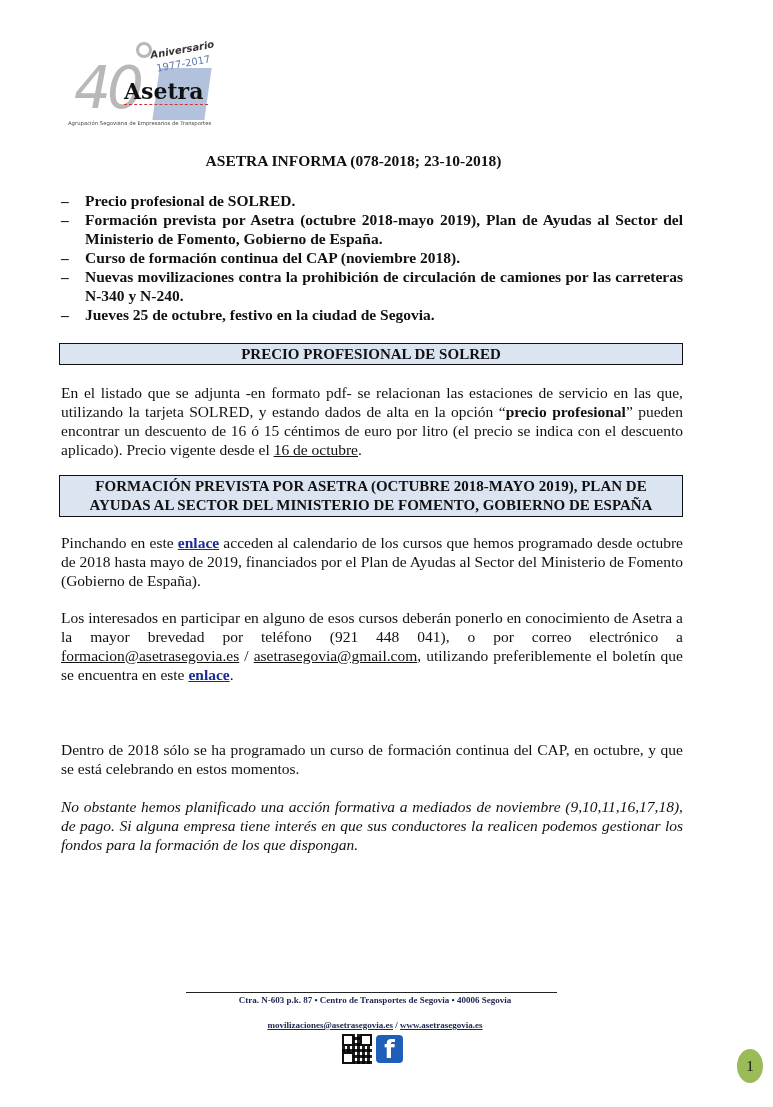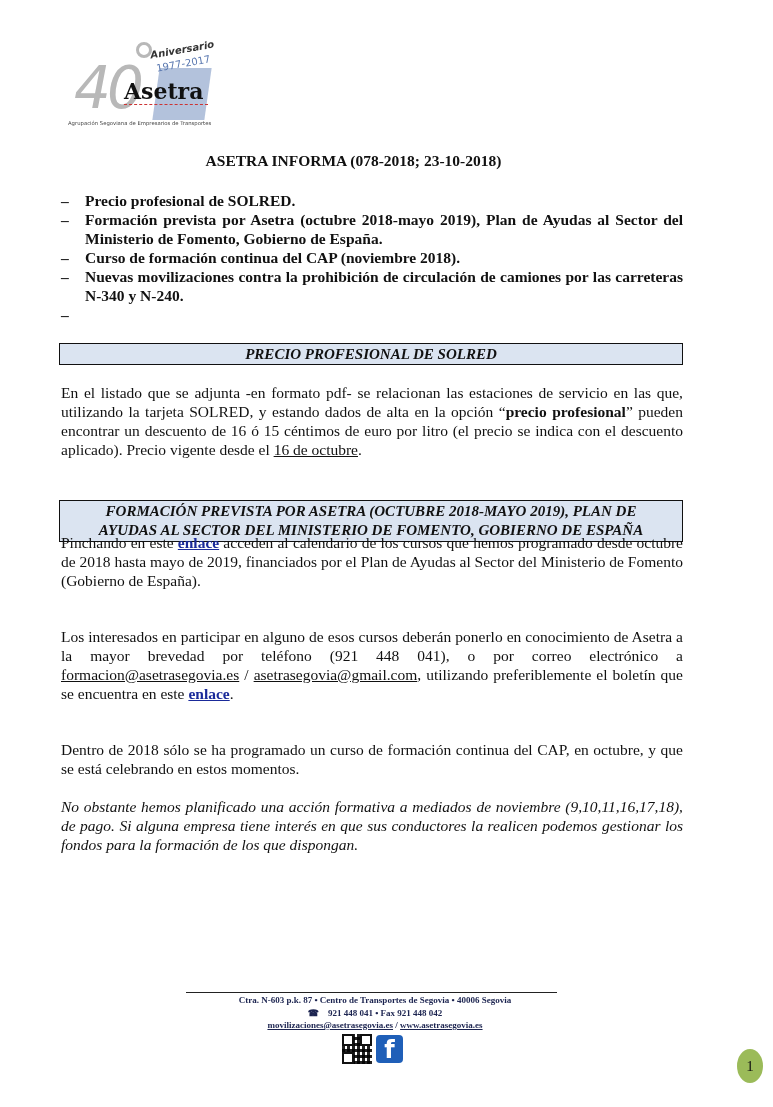--- a/index.html
+++ b/index.html
@@ -29,21 +29,21 @@
            font-family:"Liberation Serif", serif; font-weight:bold; font-size:15.5px; }
 
   .bullets { position:absolute; left:61px; top:191px; width:622px; margin:0; padding:0; list-style:none;
              font-family:"Liberation Serif", serif; font-weight:bold; font-size:15.5px; line-height:19px; }
   .bullets li { position:relative; padding-left:24px; text-align:justify; margin-bottom:0; }
   .bullets li .dashmark { position:absolute; left:0; top:0; }
 
   .section-head { position:absolute; left:59px; width:624px; background:#dbe4f1;
                   border:1.5px solid #111; text-align:center;
                   font-family:"Liberation Serif", serif; font-weight:bold; font-size:15px; line-height:20px;
-                  box-sizing:border-box;font-style:italic; }
+                  box-sizing:border-box; }
 
   .para { position:absolute; left:61px; width:622px; margin:0;
           font-family:"Liberation Serif", serif; font-size:15.5px; line-height:19px; text-align:justify; }
   .u { text-decoration:underline; }
   .link { color:#1a2a9a; text-decoration:underline; font-weight:bold; }
 
   .footer-rule { position:absolute; left:186px; top:992px; width:371px; border-top:1px solid #222; }
   .footer { position:absolute; left:0; width:750px; text-align:center;
             font-family:"Liberation Serif", serif; font-size:9px; font-weight:bold; color:#1c2450; }
   .footer a { color:#1c2450; text-decoration:underline; }
@@ -78,47 +78,44 @@
     <span class="sub">Agrupación Segoviana de Empresarios de Transportes</span>
   </div>
 
   <div class="title">ASETRA INFORMA (078-2018;  23-10-2018)</div>
 
   <ul class="bullets">
     <li><span class="dashmark">–</span><span>Precio profesional de SOLRED.</span></li>
     <li><span class="dashmark">–</span><span>Formación prevista por Asetra (octubre 2018-mayo 2019), Plan de Ayudas al Sector del Ministerio de Fomento, Gobierno de España.</span></li>
     <li><span class="dashmark">–</span><span>Curso de formación continua del CAP (noviembre 2018).</span></li>
     <li><span class="dashmark">–</span><span>Nuevas movilizaciones contra la prohibición de circulación de camiones por las carreteras N-340 y N-240.</span></li>
-    <li><span class="dashmark">–</span></li>
+    <li><span class="dashmark">–</span><span>Jueves 25 de octubre, festivo en la ciudad de Segovia.</span></li>
   </ul>
 
   <div class="section-head" style="top:343px;">PRECIO PROFESIONAL DE SOLRED</div>
   <p class="para" style="top:383px;">
     <span>En el listado que se adjunta -en formato pdf- se relacionan las estaciones de servicio en las que, utilizando la tarjeta SOLRED, y estando dados de alta en la opción “</span><b>precio profesional</b><span>” pueden encontrar un descuento de 16 ó 15 céntimos de euro por litro (el precio se indica con el descuento aplicado). Precio vigente desde el </span><span class="u">16 de octubre</span><span>.</span>
   </p>
 
-  <div class="section-head" style="top:500px; line-height:19px; padding:1px 0;">
+  <div class="section-head" style="top:475px; line-height:19px; padding:1px 0;">
     <div>FORMACIÓN PREVISTA POR ASETRA (OCTUBRE 2018-MAYO 2019), PLAN DE</div>
     <div>AYUDAS AL SECTOR DEL MINISTERIO DE FOMENTO, GOBIERNO DE ESPAÑA</div>
   </div>
   <p class="para" style="top:533px;">
     <span>Pinchando en este </span><a class="link" href="#">enlace</a><span> acceden al calendario de los cursos que hemos programado desde octubre de 2018 hasta mayo de 2019, financiados por el Plan de Ayudas al Sector del Ministerio de Fomento (Gobierno de España).</span>
   </p>
-  <p class="para" style="top:608px;margin-top:19px;">
+  <p class="para" style="top:608px;">
     <span>Los interesados en participar en alguno de esos cursos deberán ponerlo en conocimiento de Asetra a la mayor brevedad por teléfono (921 448 041), o por correo electrónico a </span><a class="u" style="color:#111;" href="#">formacion@asetrasegovia.es</a><span> / </span><a class="u" style="color:#111;" href="#">asetrasegovia@gmail.com</a><span>, utilizando preferiblemente el boletín que se encuentra en este </span><a class="link" href="#">enlace</a><span>.</span>
   </p>
 
   <p class="para" style="top:740px;">Dentro de 2018 sólo se ha programado un curso de formación continua del CAP, en octubre, y que se está celebrando en estos momentos.</p>
   <p class="para" style="top:797px;font-style:italic;">No obstante hemos planificado una acción formativa a mediados de noviembre (9,10,11,16,17,18), de pago. Si alguna empresa tiene interés en que sus conductores la realicen podemos gestionar los fondos para la formación de los que dispongan.</p>
 
   <div class="footer-rule"></div>
   <div class="footer" style="top:995px;">Ctra. N-603 p.k. 87 • Centro de Transportes de Segovia • 40006 Segovia</div>
-  <div class="footer" style="top:1008px;">
-    <span>☎</span>&nbsp;&nbsp;&nbsp;&nbsp;<span>921 448 041 • Fax 921 448 042</span>
-  </div>
   <div class="footer" style="top:1020px;">
     <a href="#">movilizaciones@asetrasegovia.es</a><span> / </span><a href="#">www.asetrasegovia.es</a>
   </div>
 
   <div class="qr">
     <span class="c" style="left:0;top:0;"></span>
     <span class="c" style="right:0;top:0;"></span>
     <span class="c" style="left:0;bottom:0;"></span>
   </div>
   <div class="fb">f</div>

